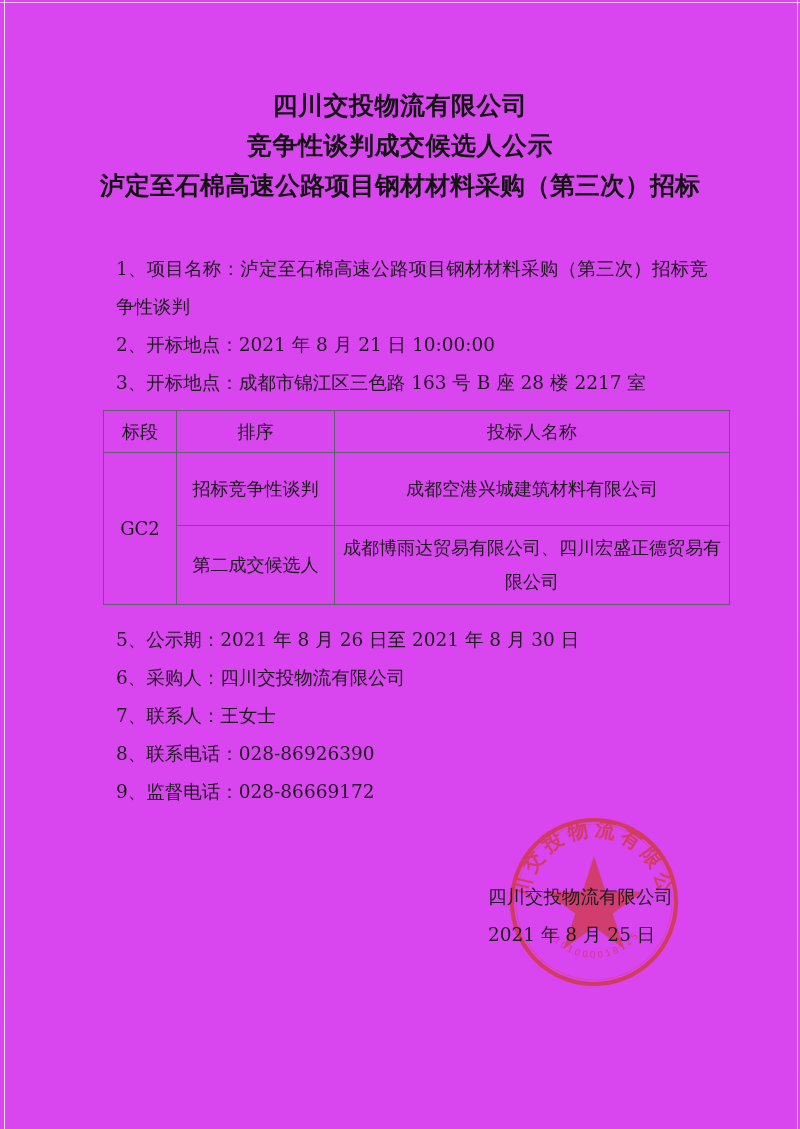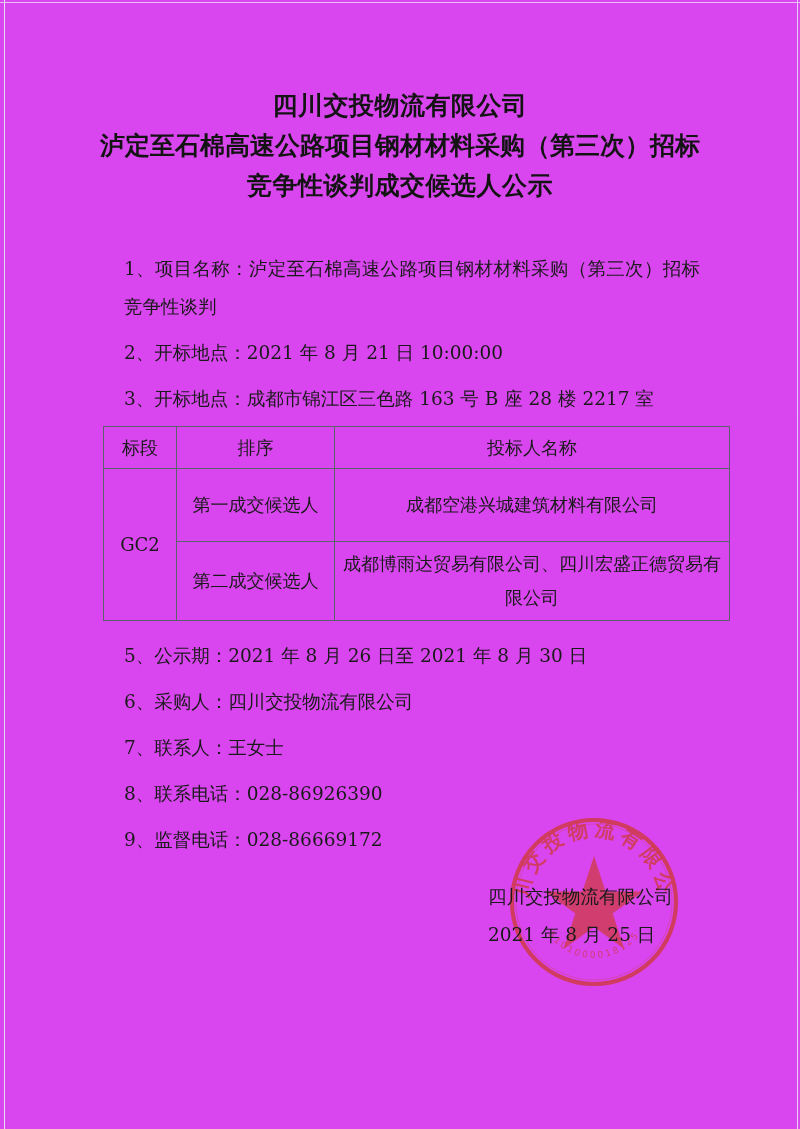--- a/index.html
+++ b/index.html
@@ -71,21 +71,21 @@
   .body-block {
     margin-top: 44px;
     padding-left: 116px;
     padding-right: 92px;
     color: #1a1a1a;
     font-size: 18.5px;
     line-height: 38px;
   }
   .para {
     text-indent: 0;
-    margin: 8px;
+    margin: 0;
     text-align: justify;
   }
   .para .num {
     letter-spacing: 0px;
   }
 
   
   .table-wrap {
     margin-top: 8px;
     padding-left: 103px;
@@ -144,22 +144,22 @@
 <div class="page">
 
   <div class="scan-edge-left"></div>
   <div class="scan-edge-right"></div>
   <div class="scan-edge-top"></div>
 
   <div class="content">
 
     <div class="title-block">
       <div class="title-line t1">四川交投物流有限公司</div>
+      <div class="title-line t3">竞争性谈判成交候选人公示</div>
       <div class="title-line t2">泸定至石棉高速公路项目钢材材料采购（第三次）招标</div>
-      <div class="title-line t3">竞争性谈判成交候选人公示</div>
     </div>
 
     <div class="body-block">
       <p class="para">
         <span class="num">1、</span><span>项目名称：</span><span>泸定至石棉高速公路项目钢材材料采购（第三次）招标竞争性谈判</span>
       </p>
       <p class="para">
         <span class="num">2、</span><span>开标地点：</span><span class="nowrap">2021 年 8 月 21 日 10:00:00</span>
       </p>
       <p class="para">
@@ -172,21 +172,21 @@
         <thead>
           <tr>
             <th class="col-lot">标段</th>
             <th class="col-rank">排序</th>
             <th class="col-name">投标人名称</th>
           </tr>
         </thead>
         <tbody>
           <tr class="row-one">
             <td class="col-lot" rowspan="2">GC2</td>
-            <td class="col-rank">第一成交候选人</td>
+            <td class="col-rank">招标竞争性谈判</td>
             <td class="col-name">成都空港兴城建筑材料有限公司</td>
           </tr>
           <tr class="row-two">
             <td class="col-rank">第二成交候选人</td>
             <td class="col-name">成都博雨达贸易有限公司、四川宏盛正德贸易有限公司</td>
           </tr>
         </tbody>
       </table>
     </div>
 

